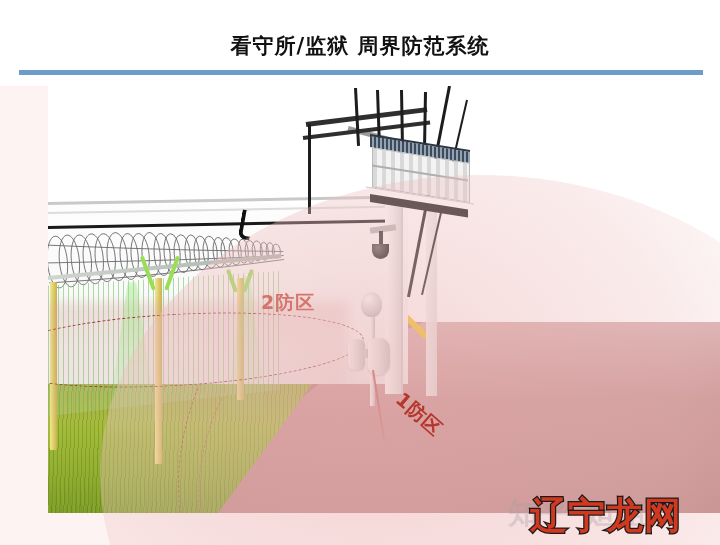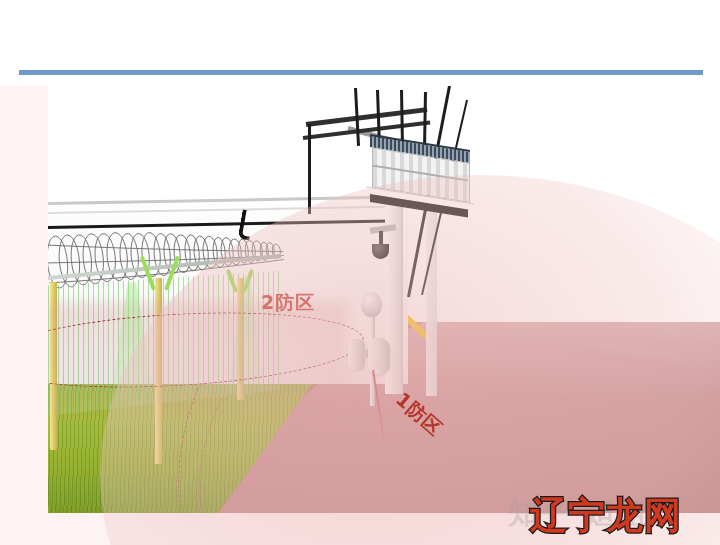--- a/index.html
+++ b/index.html
@@ -450,20 +450,21 @@
     font-family: "DejaVu Sans", "Liberation Sans", sans-serif;
     letter-spacing: 1px;
     white-space: nowrap;
   }
 </style>
 </head>
 <body>
 
 <div id="slide">
 
+  <div class="title">看守所/监狱 周界防范系统</div>
   <div class="title-rule"></div>
 
   <div class="scene-pad">
 
     <div class="scene">
 
       <div class="ground-right"></div>
       <div class="road"></div>
       <div class="road-shadow"></div>
       <div class="grass-far"></div>

